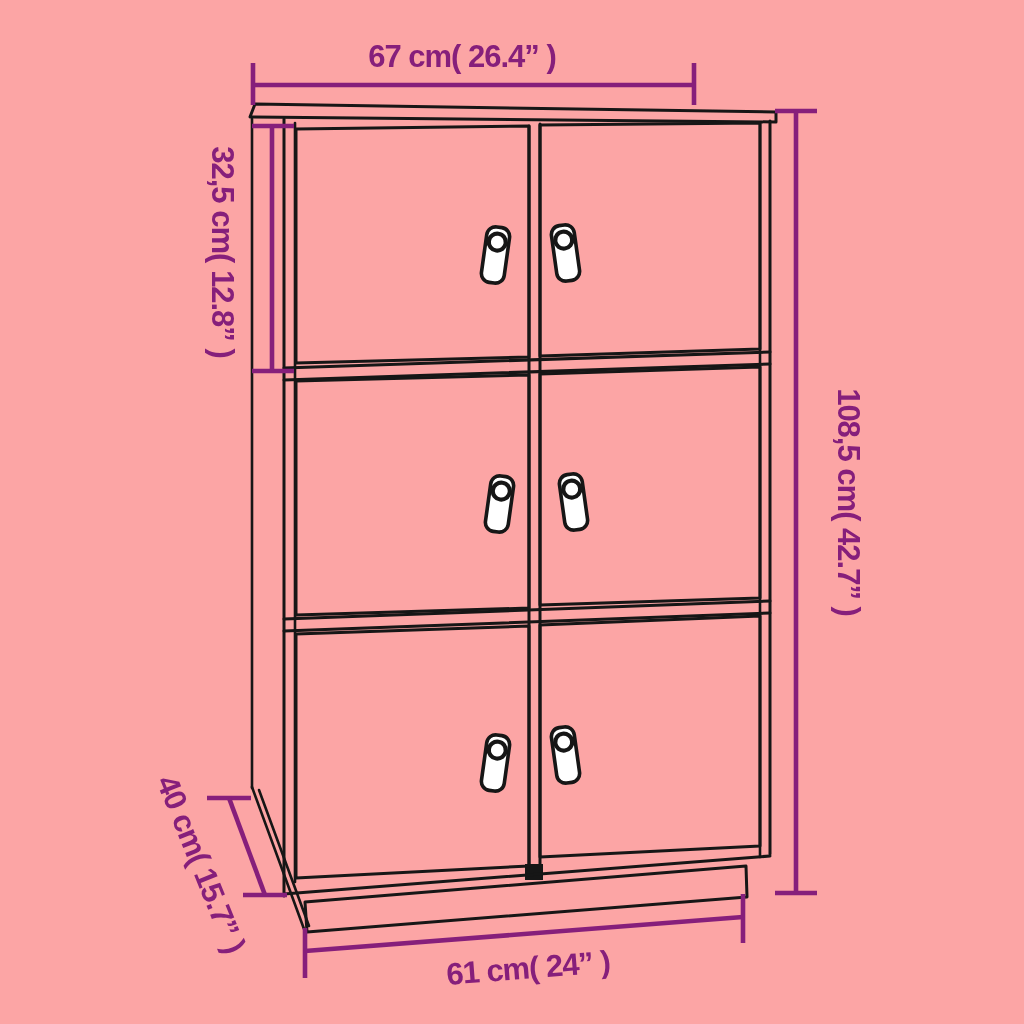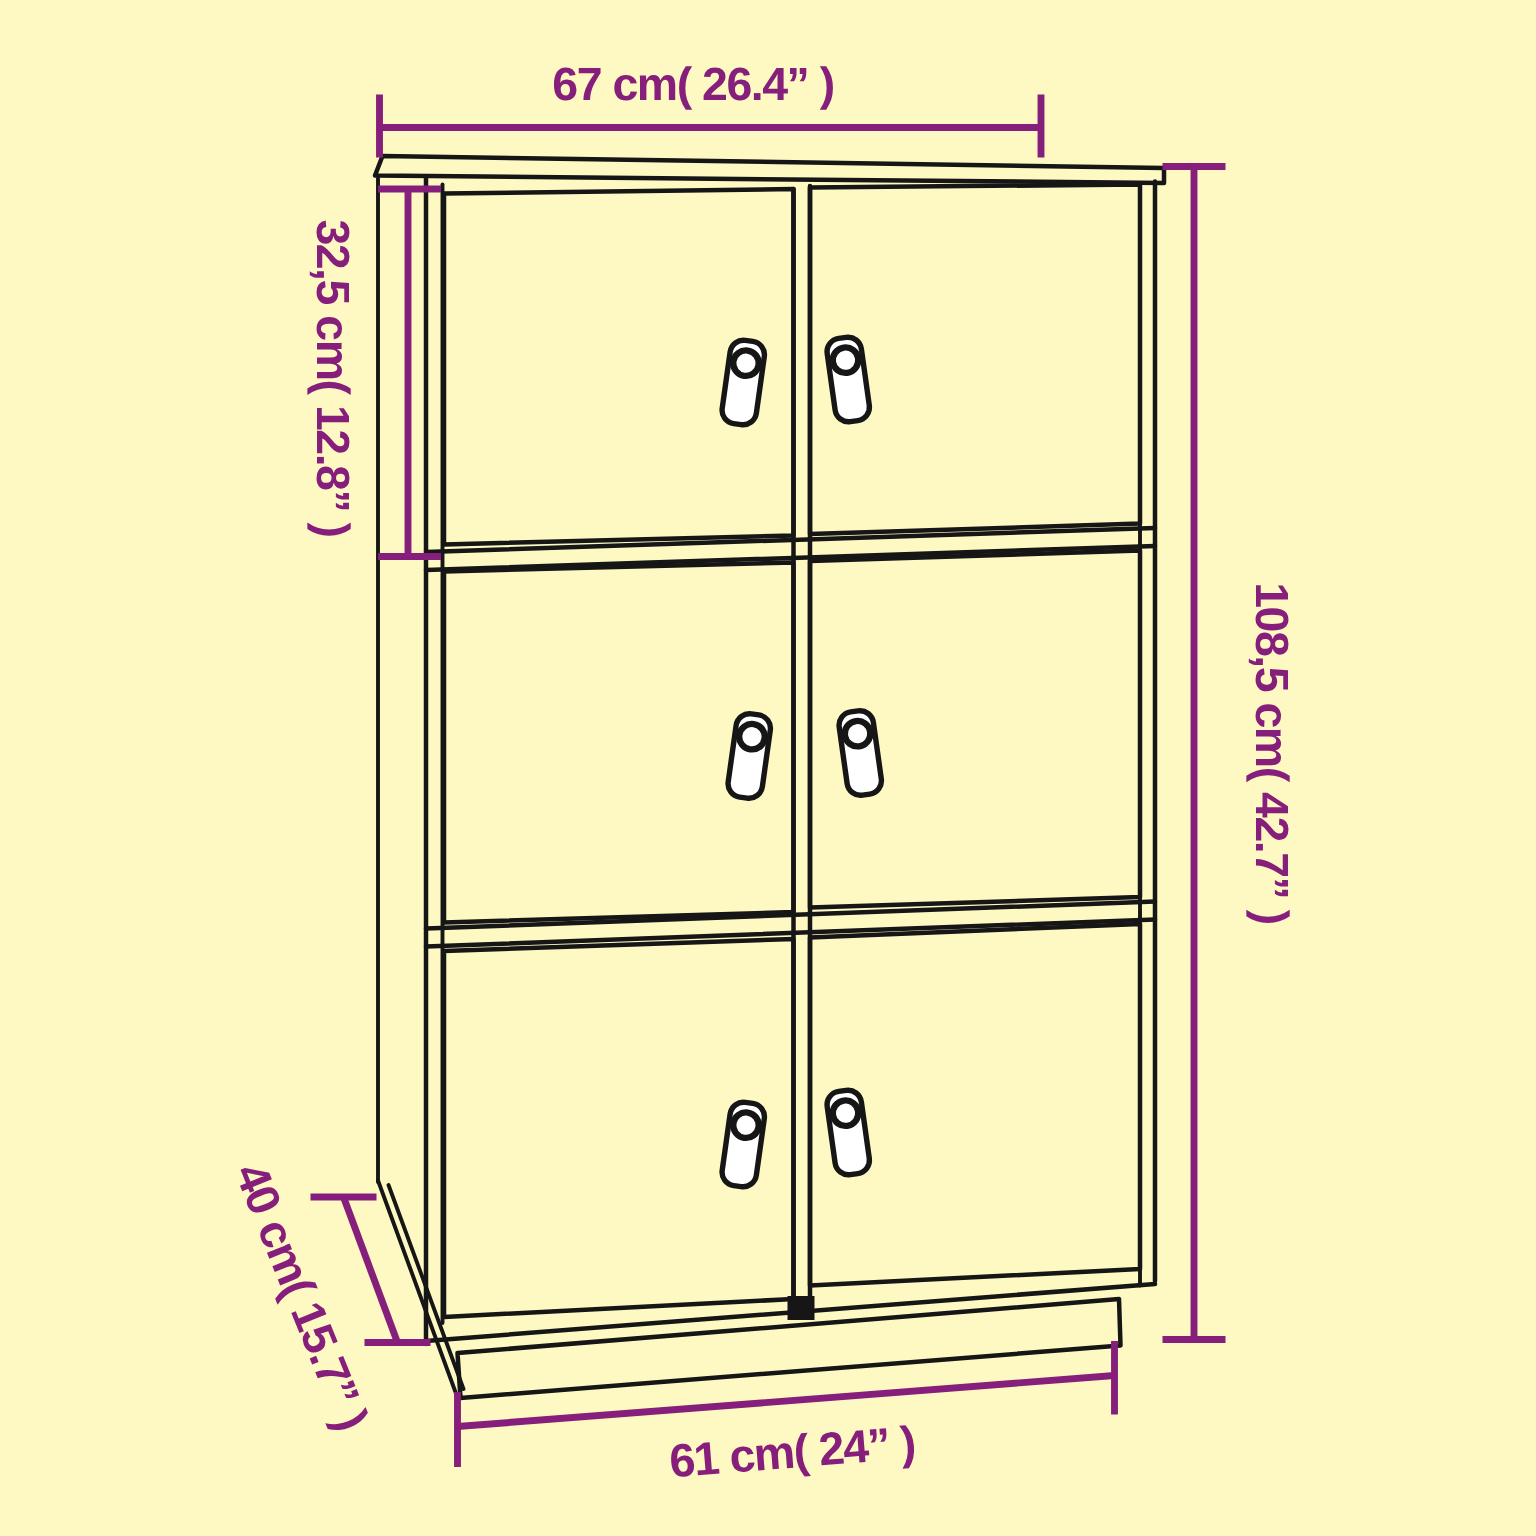--- a/index.html
+++ b/index.html
@@ -7,21 +7,21 @@
     padding: 0;
     background: #ffffff;
     width: 1024px;
     height: 1024px;
     overflow: hidden;
   }
   .stage {
     position: relative;
     width: 1024px;
     height: 1024px;
-    background: #fef9c3;
+    background: #fca5a5;
   }
   svg { display: block; }
   .cab {
     fill: none;
     stroke: #161616;
     stroke-width: 3;
     stroke-linecap: round;
     stroke-linejoin: round;
   }
   .cab-thin { stroke-width: 2.6; }

